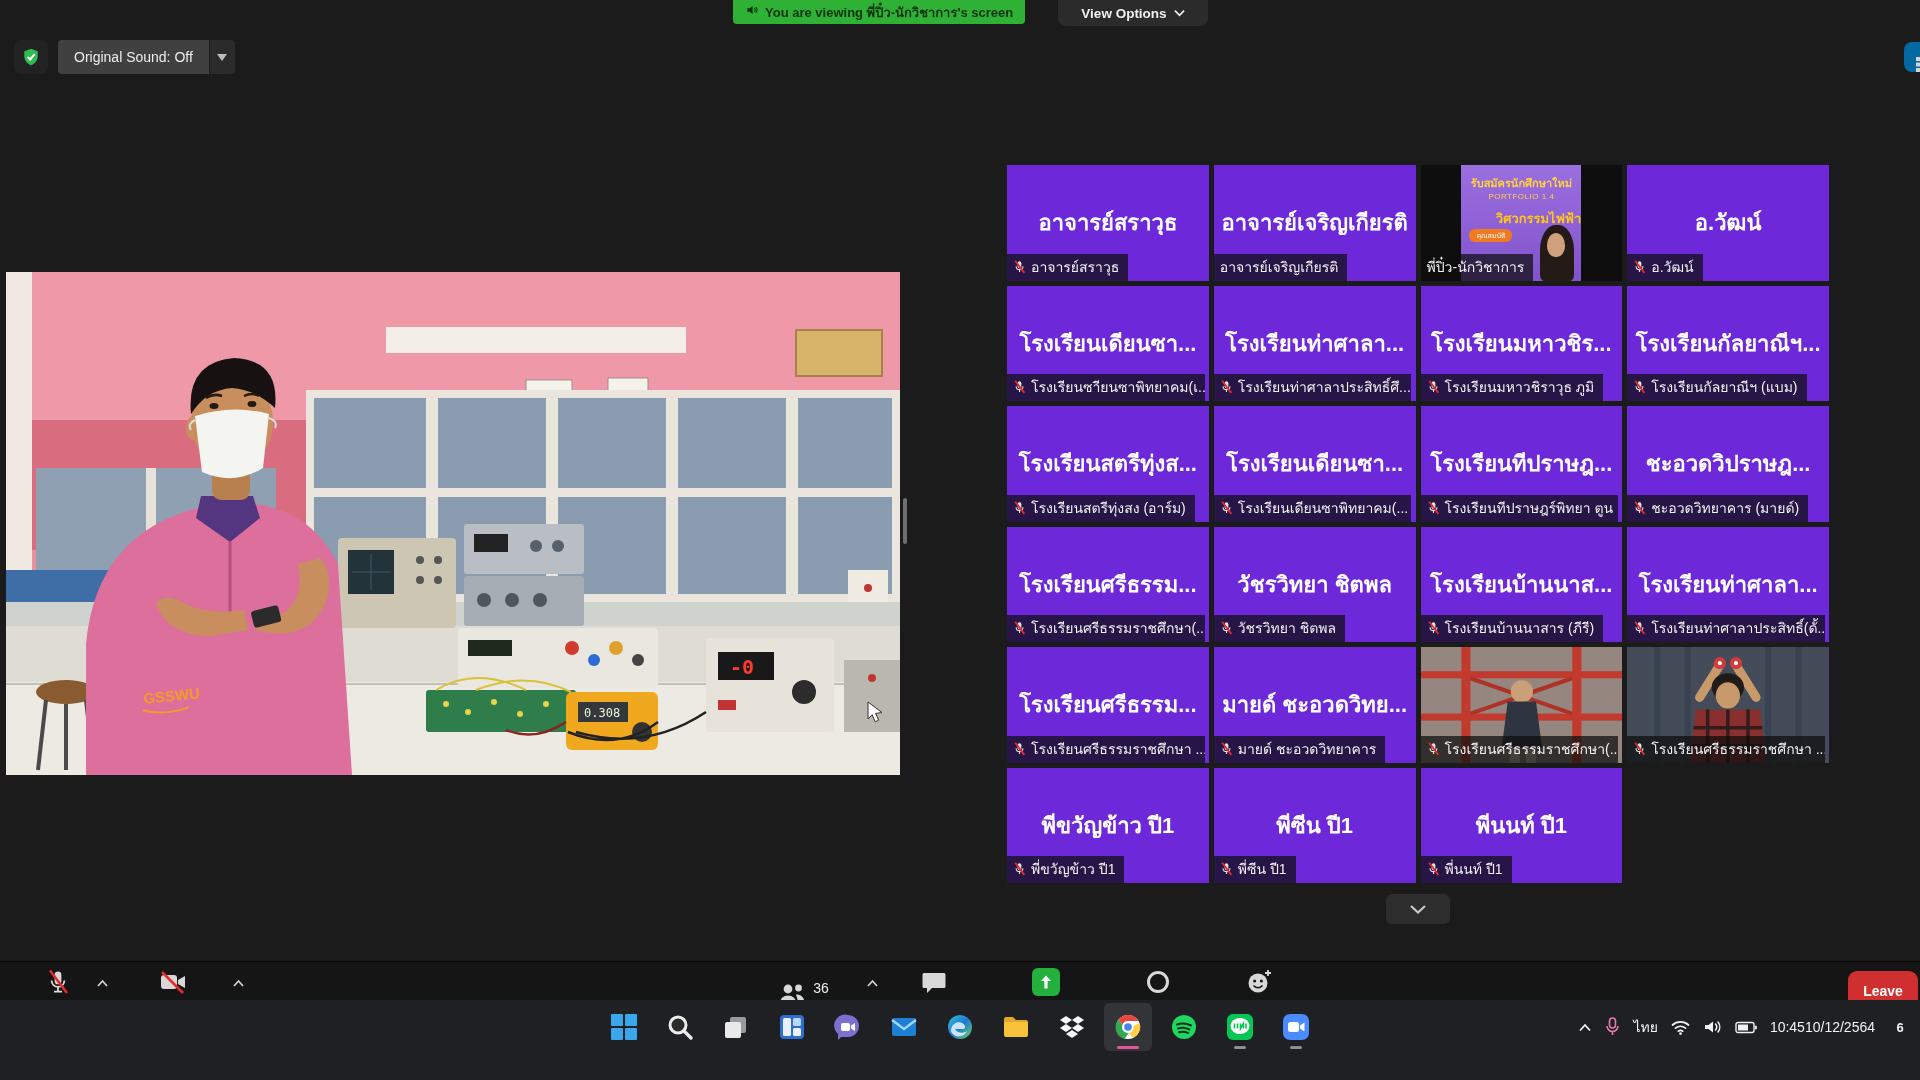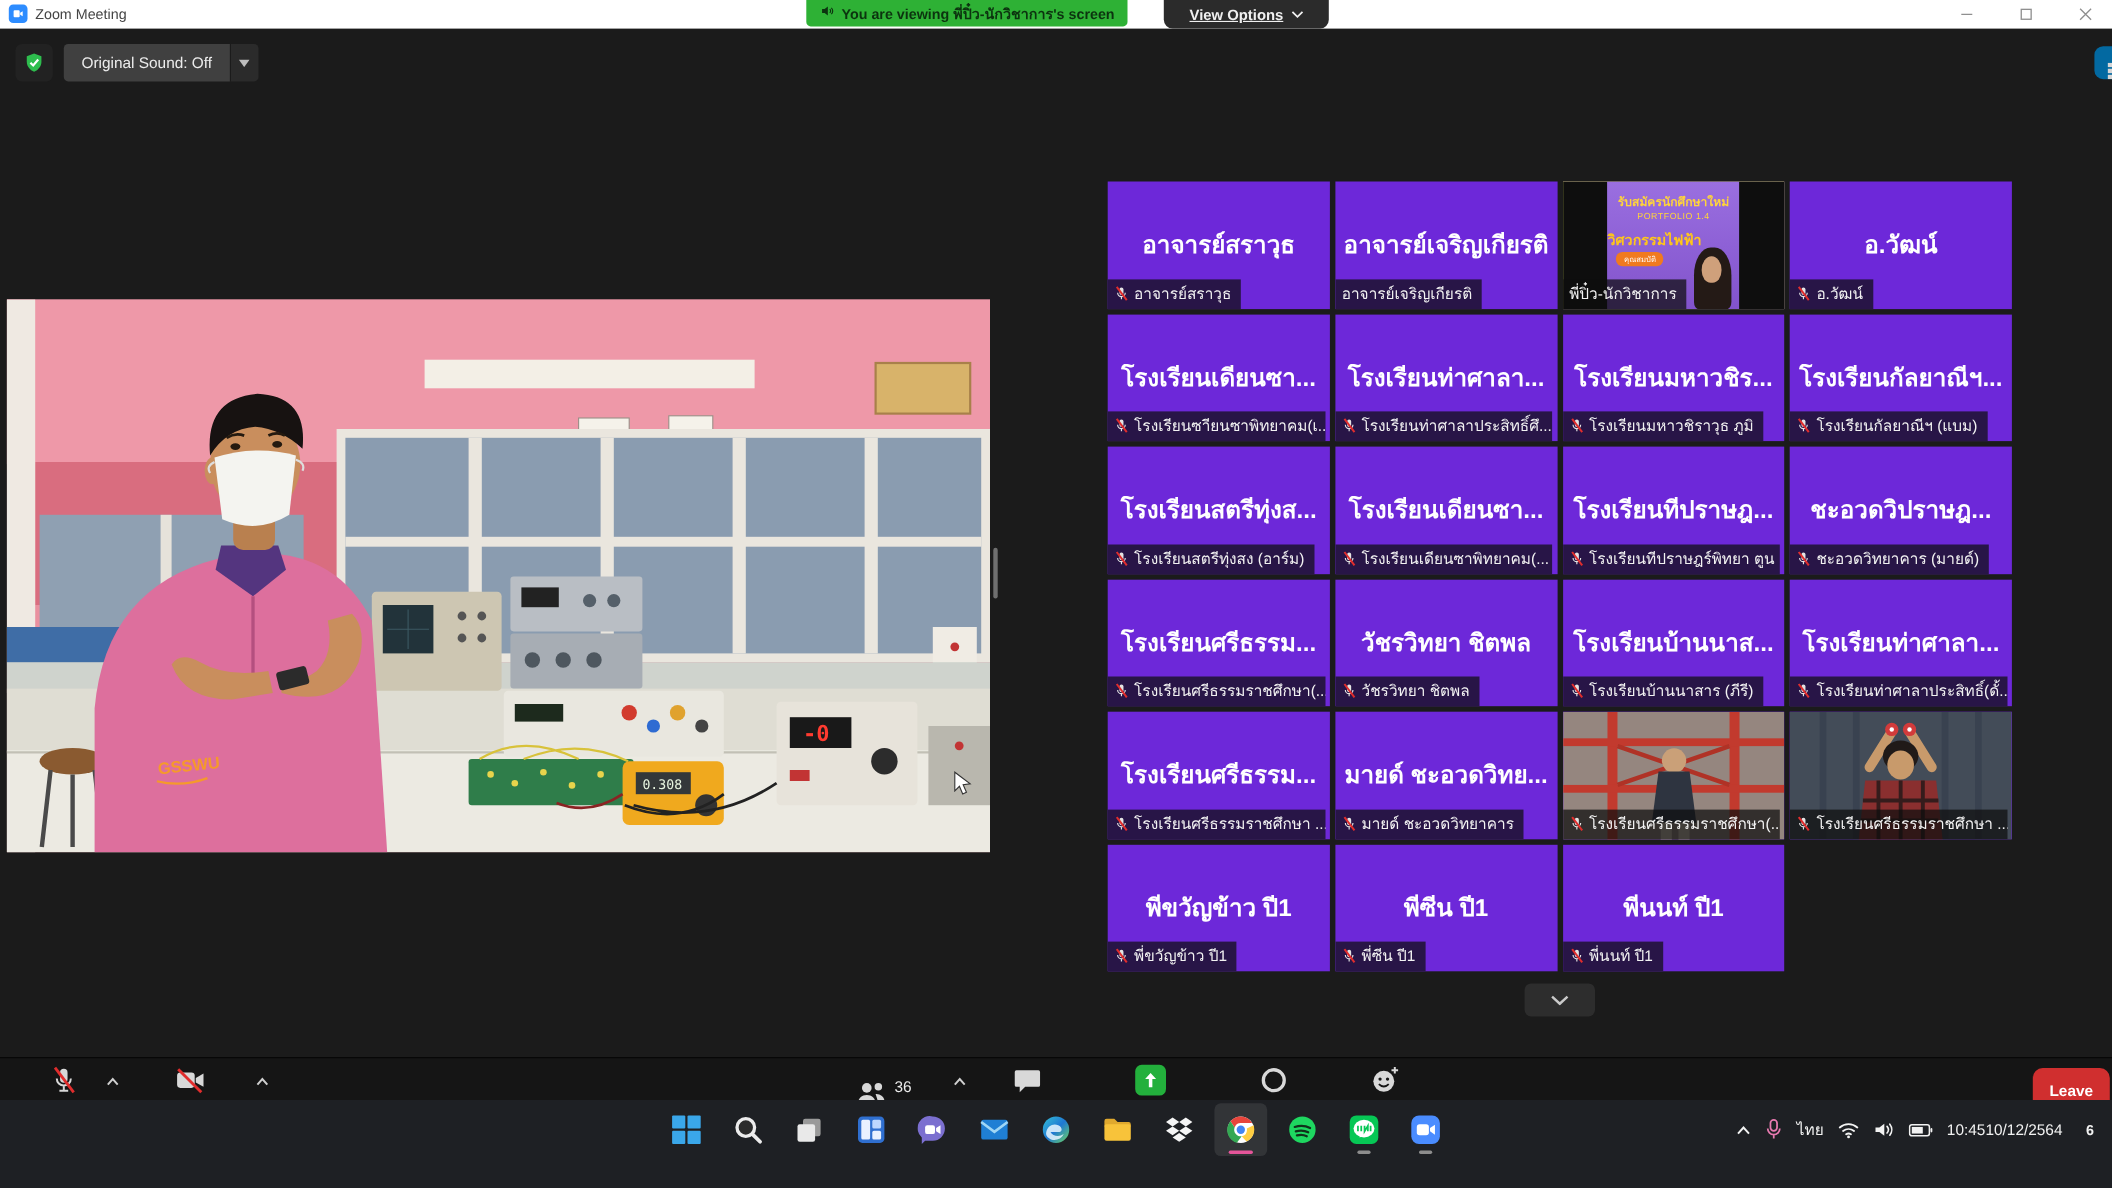--- a/index.html
+++ b/index.html
@@ -6,21 +6,21 @@
   html,body { width:1920px; height:1080px; background:#000; font-family:"Liberation Sans","DejaVu Sans",sans-serif; }
   #root { position:relative; width:1920px; height:1080px; overflow:hidden; background:#1b1b1b; }
 
   
   .titlebar { position:absolute; left:0; top:0; width:1920px; height:26px; background:#ffffff; z-index:30; }
   .title-left { position:absolute; left:8px; top:4px; display:flex; align-items:center; gap:7px; }
   .app-title { font-size:13px; color:#454545; }
   .zoom-logo { width:17px; height:17px; border-radius:4px; background:#2d8cff; display:flex; align-items:center; justify-content:center; }
   .banner { position:absolute; left:733px; top:0; height:24px; padding:0 12px; background:#2eb135; border-radius:0 0 4px 4px; display:flex; align-items:center; gap:6px; z-index:31; }
   .banner-text { font-size:13px; font-weight:bold; color:#0c330f; white-space:nowrap; }
-  .view-options { position:absolute; left:1058px; top:0; height:26px; width:150px; background:#2b2b2b; border:none; border-radius:0 0 8px 8px; color:#f0f0f0; font-size:13.5px; font-weight:bold; display:flex; align-items:center; justify-content:center; gap:7px; cursor:pointer; z-index:31;text-decoration:underline; }
+  .view-options { position:absolute; left:1058px; top:0; height:26px; width:150px; background:#2b2b2b; border:none; border-radius:0 0 8px 8px; color:#f0f0f0; font-size:13.5px; font-weight:bold; display:flex; align-items:center; justify-content:center; gap:7px; cursor:pointer; z-index:31; }
   .win-controls { position:absolute; right:14px; top:0; height:26px; display:flex; align-items:center; gap:34px; }
   .win-btn { background:none; border:none; color:#9a9a9a; width:20px; height:20px; display:flex; align-items:center; justify-content:center; cursor:pointer; }
 
   
   .client { position:absolute; left:0; top:26px; width:1920px; height:999px; background:#1b1b1b; }
 
   .shield-btn { position:absolute; left:14px; top:14px; width:34px; height:34px; border:none; border-radius:6px; background:#222222; display:flex; align-items:center; justify-content:center; cursor:pointer; }
   .orig-sound { position:absolute; left:58px; top:14px; height:34px; display:flex; }
   .orig-sound .main { background:#404040; border:none; color:#ececec; font-size:14px; padding:0 16px; border-radius:4px 0 0 4px; cursor:pointer; }
   .orig-sound .caret { width:26px; background:#2b2b2b; border:none; border-left:1px solid #1b1b1b; border-radius:0 4px 4px 0; display:flex; align-items:center; justify-content:center; cursor:pointer; }
@@ -37,21 +37,21 @@
   .tile.highlighted { outline:3px solid #cede4b; outline-offset:-3px; }
   .big-name { color:#ffffff; font-size:22px; font-weight:bold; text-align:center; line-height:1.15; padding:0 6px; white-space:nowrap; overflow:hidden; max-width:100%; }
   .label-bar { position:absolute; left:0; bottom:0; display:flex; align-items:center; gap:5px; background:rgba(14,14,14,.72); padding:2px 9px 3px 6px; font-size:14px; color:#f2f2f2; white-space:nowrap; overflow:hidden; max-width:98%; z-index:3; }
   .media { position:absolute; inset:0; }
 
   
   .poster-wrap { position:absolute; inset:0; background:#0e0e0e; display:flex; justify-content:center; }
   .poster { position:relative; width:120px; height:100%; background:linear-gradient(180deg,#9a6fe0,#8253cc); overflow:hidden; padding-top:9px; }
   .poster .p1 { color:#ffd43a; font-weight:bold; font-size:11px; text-align:center; }
   .poster .p2 { color:#ffd43a; font-size:8px; text-align:center; letter-spacing:.5px; }
-  .poster .p3 { color:#ffc61a; font-weight:bold; font-size:13px; text-align:left; margin-top:7px; }
+  .poster .p3 { color:#ffc61a; font-weight:bold; font-size:13px; text-align:right; margin-top:7px; }
   .poster .chip { position:absolute; left:8px; top:64px; background:#f07a1f; color:#fff; font-size:7px; padding:1px 7px; border-radius:6px; }
   .poster .woman { position:absolute; right:3px; bottom:0; width:42px; height:56px; }
   .poster .hair { position:absolute; left:4px; top:0; width:34px; height:56px; background:#241a16; border-radius:45% 45% 12% 12%; }
   .poster .face { position:absolute; left:11px; top:8px; width:18px; height:24px; background:#cfa07b; border-radius:50% 50% 45% 45%; }
 
   .scroll-down { position:absolute; left:1386px; top:868px; width:64px; height:30px; background:#2d2d2d; border:none; border-radius:6px; display:flex; align-items:center; justify-content:center; cursor:pointer; }
 
   
   .toolbar { position:absolute; left:0; top:935px; width:1920px; height:64px; background:#151515; border-top:1px solid #060606; }
   .tbi { position:absolute; top:6px; display:flex; flex-direction:column; align-items:center; gap:5px; background:none; border:none; color:#d6d6d6; font-size:14px; cursor:pointer; }
@@ -74,47 +74,20 @@
   .tray button { background:none; border:none; color:#f2f2f2; cursor:pointer; display:flex; align-items:center; justify-content:center; }
   .lang { font-size:14px; }
   .clock { text-align:right; font-size:14px; line-height:1.3; cursor:pointer; }
   .badge { width:24px; height:24px; border-radius:50%; background:#e84a8f; color:#fff; font-size:13px; font-weight:bold; display:flex; align-items:center; justify-content:center; cursor:pointer; }
 </style>
 </head>
 <body>
 
 <div id="root">
 
-  <div class="titlebar">
-    <div class="title-left">
-      <span class="zoom-logo">
-        <svg width="11" height="11" viewBox="0 0 24 24">
-            <path d="M3 7a2 2 0 0 1 2-2h8a2 2 0 0 1 2 2v10a2 2 0 0 1-2 2H5a2 2 0 0 1-2-2zM16 10l5-3v10l-5-3z" fill="#fff"></path>
-          </svg>
-      </span>
-      <span class="app-title">Zoom Meeting</span>
-    </div>
-    <div class="win-controls">
-      <button class="win-btn">
-          <svg width="12" height="12" viewBox="0 0 12 12">
-            <line x1="1" y1="6" x2="11" y2="6" stroke="#8f8f8f" stroke-width="1.2"></line>
-          </svg>
-        </button>
-      <button class="win-btn">
-          <svg width="12" height="12" viewBox="0 0 12 12">
-            <rect x="1.5" y="1.5" width="9" height="9" fill="none" stroke="#8f8f8f" stroke-width="1.2"></rect>
-          </svg>
-        </button>
-      <button class="win-btn">
-          <svg width="12" height="12" viewBox="0 0 12 12">
-            <path d="M1 1l10 10M11 1L1 11" stroke="#8f8f8f" stroke-width="1.2"></path>
-          </svg>
-        </button>
-    </div>
-  </div>
 
   <div class="banner">
     <span>
       <svg width="14" height="14" viewBox="0 0 24 24">
           <path d="M4 9h4l5-4v14l-5-4H4z" fill="#0c330f"></path>
           <path d="M16 9a4 4 0 0 1 0 6M18.5 7a7 7 0 0 1 0 10" stroke="#0c330f" stroke-width="1.8" fill="none"></path>
         </svg>
     </span>
     <span class="banner-text">You are viewing พี่ปิ๋ว-นักวิชาการ's screen</span>
   </div>

